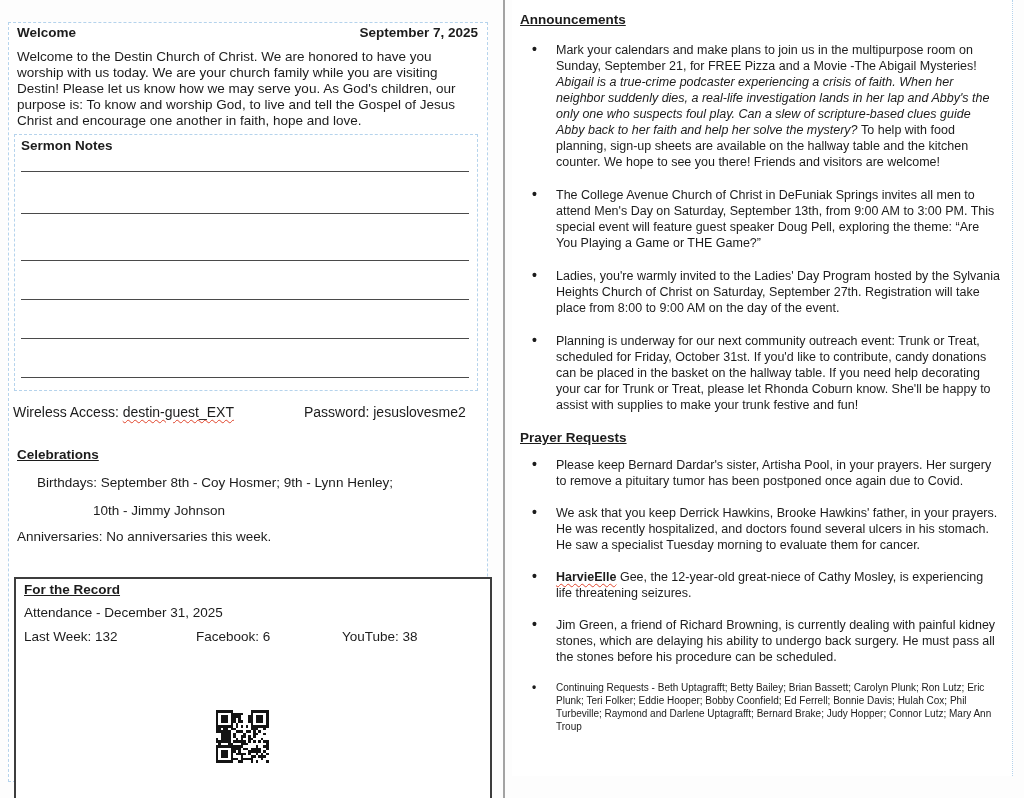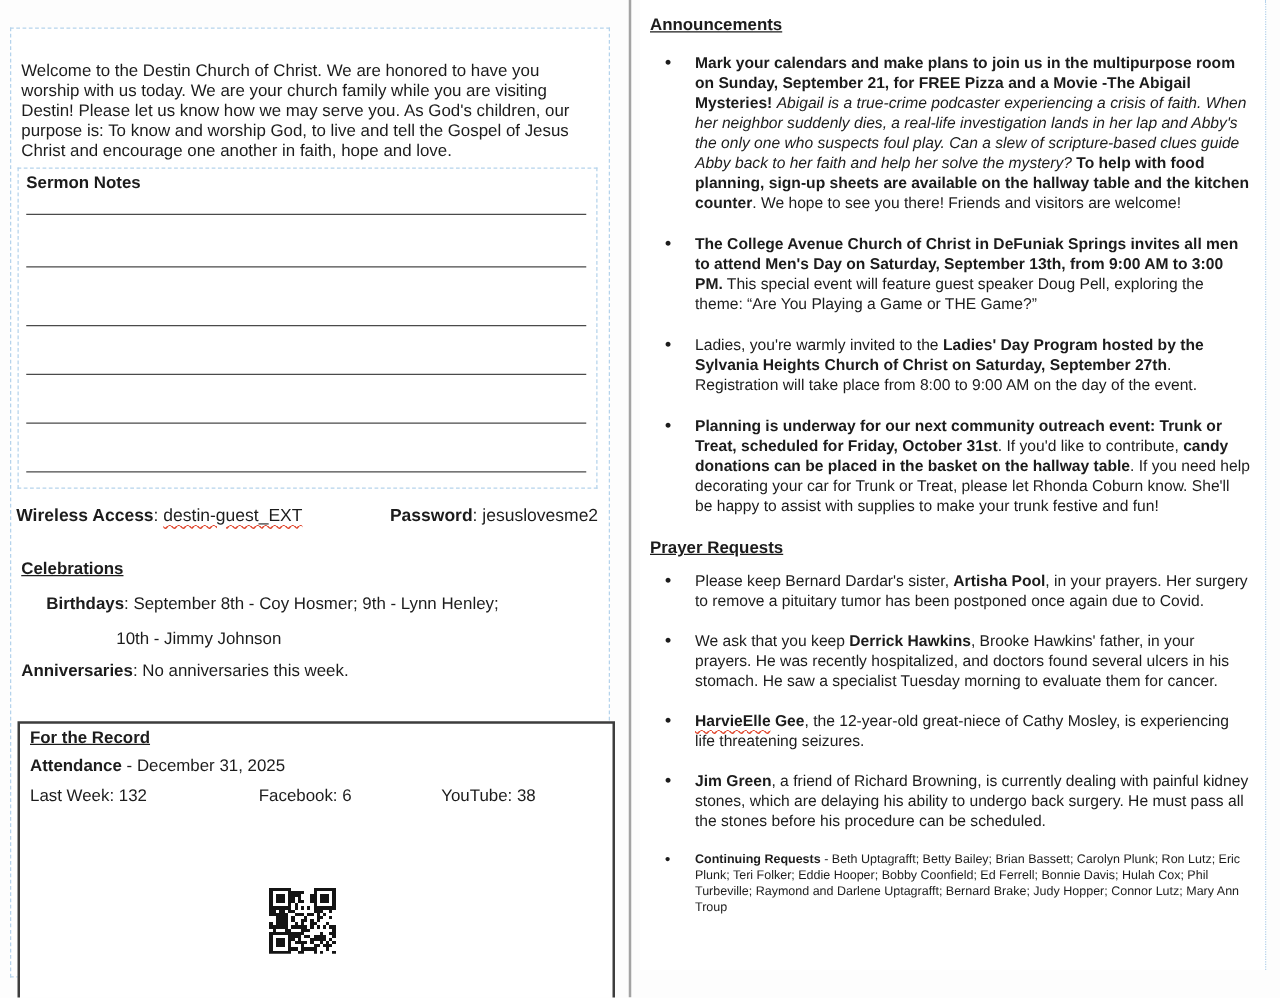--- a/index.html
+++ b/index.html
@@ -44,21 +44,21 @@
   .birthdays-line2 { position: absolute; left: 84px; top: 480px; font-size: 13.5px; }
   .anniversaries-row { position: absolute; left: 8px; top: 506px; font-size: 13.5px; }
 
   .record-box {
     position: absolute; left: 5px; top: 554px; width: 478px; height: 252px;
     border: 2px solid #3d3d3d; background: #fff;
   }
   .record-title { position: absolute; left: 8px; top: 3px; font-size: 13.5px; font-weight: 700; text-decoration: underline; }
   .attendance-row { position: absolute; left: 8px; top: 26px; font-size: 13.5px; }
   .stats-row { position: absolute; left: 8px; right: 8px; top: 50px; font-size: 13.5px; display: flex; }
-  .stat-1 { flex: 0 0 172px; } .stat-2 { flex: 0 0 146px; margin-left: 11px; } .stat-3 { flex: 1; }
+  .stat-1 { flex: 0 0 172px; } .stat-2 { flex: 0 0 146px; } .stat-3 { flex: 1; }
   .qr-wrap { position: absolute; top: 131px; left: calc(50% - 39px); width: 56px; height: 53px; }
   .qr-caption { position: absolute; left: 0; right: 0; bottom: 3px; font-size: 16px; font-weight: 700; }
 
   
   .page-separator { position: absolute; left: 503px; top: 0; width: 2px; height: 798px; background: #a3a3a3; }
 
   
   .right-page {
     position: absolute; left: 512px; top: 0;
     width: 501px; height: 776px;
@@ -78,30 +78,34 @@
     content: "\2022";
     position: absolute; left: 12px; top: -1px;
     font-size: 14px; font-weight: 700;
   }
   .blist li.small { font-size: 10px; line-height: 13px; }
   .blist li.small::before { font-size: 12px; top: 0; }
   .prayer-title { margin-top: 13px; margin-bottom: 12px; }
   .prayer-list li { margin-bottom: 16px; }
 
   
-  .seg-b  { font-weight: 700; }
+  .seg-b  { font-weight: 400; }
   .seg-i  { font-style: italic; text-align: right; }
   .seg-sq  { text-decoration: underline wavy #e0452c 1px; text-underline-offset: 2px; }
   .seg-bsq { font-weight: 700; text-decoration: underline wavy #e0452c 1px; text-underline-offset: 2px; text-align: right; }
 </style>
 </head>
 <body>
 
 <div class="left-page">
 
+  <div class="lp-header">
+    <span>Welcome</span>
+    <span>September 7, 2025</span>
+  </div>
 
   <div class="lp-intro">Welcome to the Destin Church of Christ. We are honored to have you worship with us today. We are your church family while you are visiting Destin! Please let us know how we may serve you.  As God's children, our purpose is: To know and worship God, to live and tell the Gospel of Jesus Christ and encourage one another in faith, hope and love.</div>
 
   <div class="sermon-box">
     <div class="sermon-title">Sermon Notes</div>
     <div class="note-line nl1"></div>
     <div class="note-line nl2"></div>
     <div class="note-line nl3"></div>
     <div class="note-line nl4"></div>
     <div class="note-line nl5"></div>

